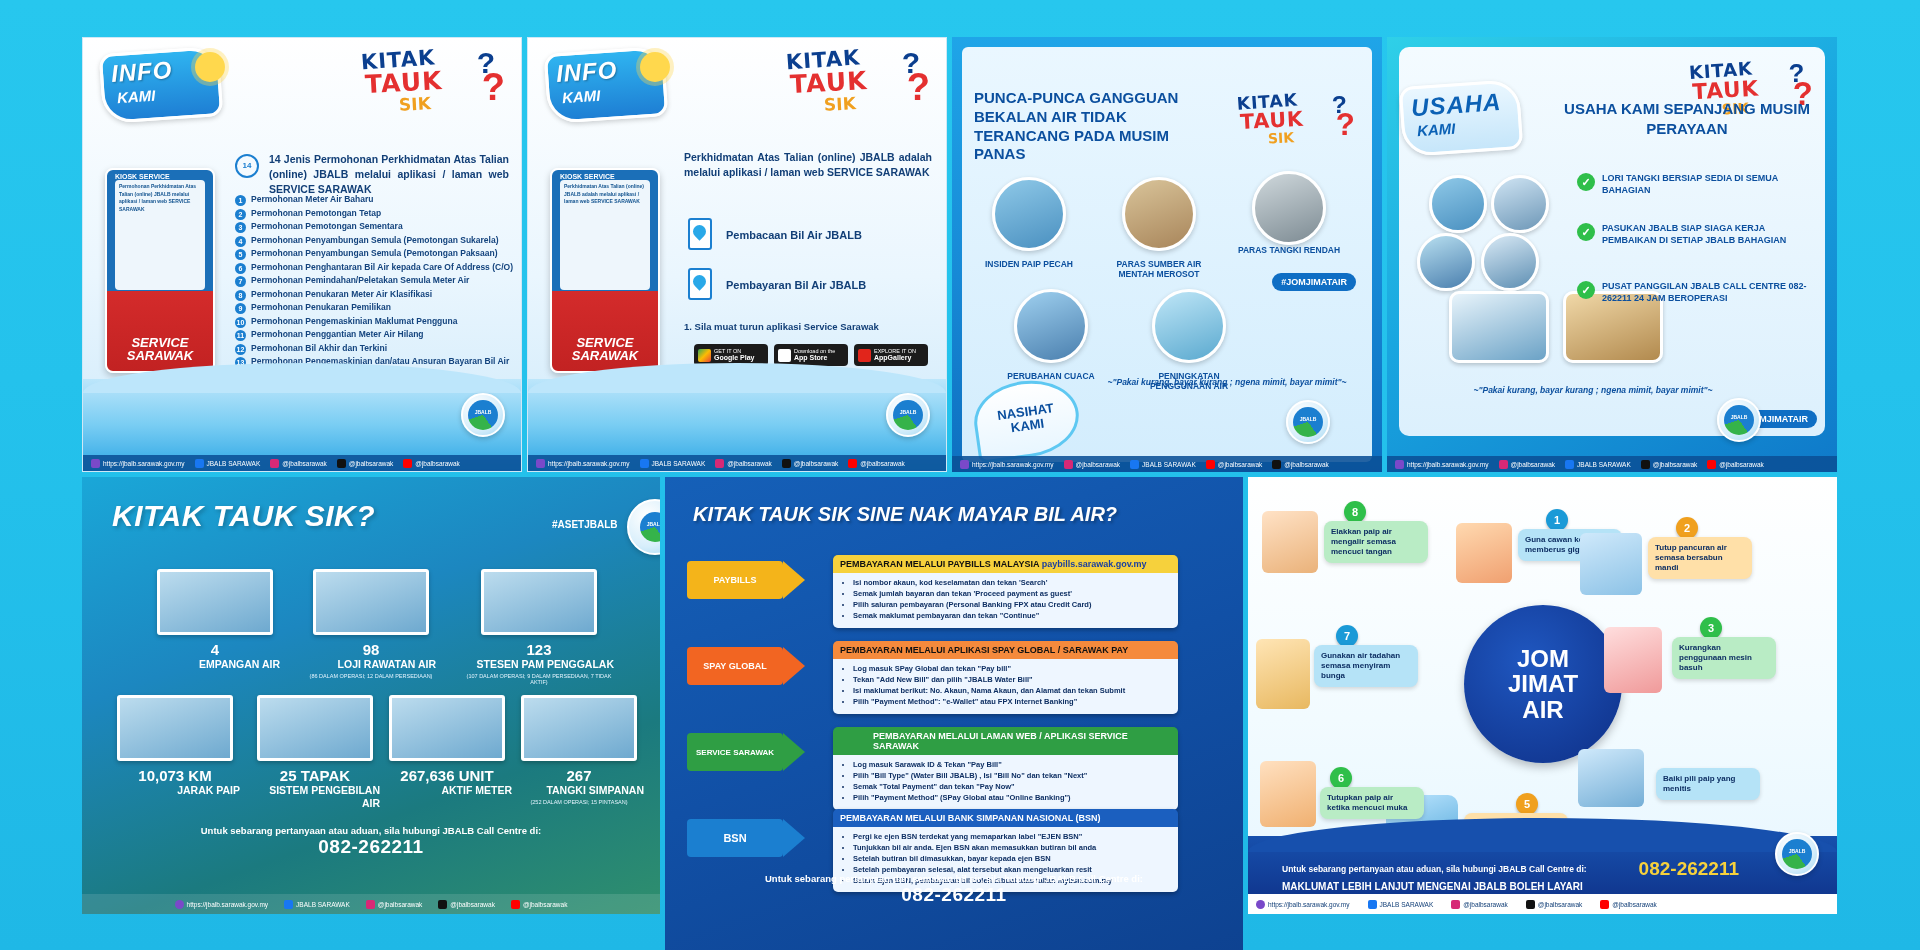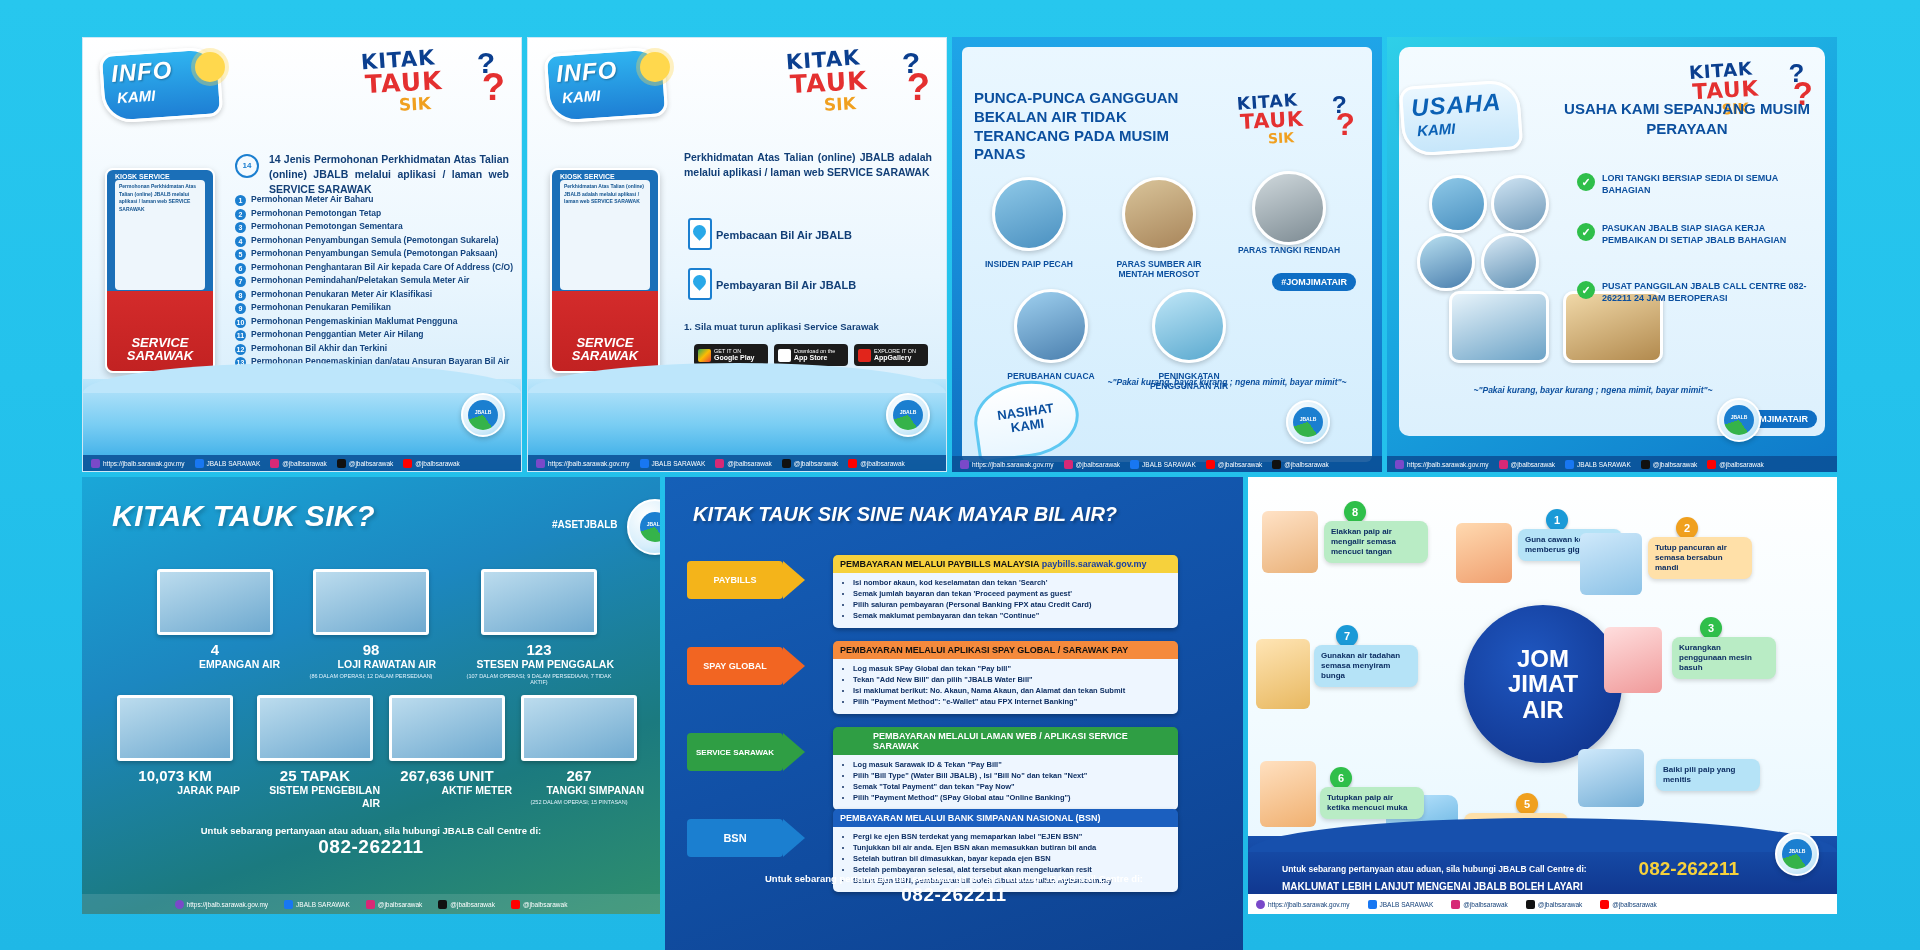--- a/index.html
+++ b/index.html
@@ -95,21 +95,21 @@
   .numlist .txt { font-size:8.5px; color:#14447e; line-height:1.25; font-weight:bold; }
 
   .lead { position:absolute; font-size:10.5px; color:#123f77; font-weight:bold;
     line-height:1.45; text-align:justify; }
 
   
   .b14 { position:absolute; width:24px; height:24px; border:2px solid #1b7fd0;
     border-radius:50%; color:#1b7fd0; font-size:8px; font-weight:bold; line-height:20px; text-align:center;}
 
   
-  .svc { position:absolute; display:flex; align-items:center; }
+  .svc { position:absolute; display:flex; align-items:center; gap:10px; }
   .svc .ico { width:32px; height:38px; position:relative; }
   .svc .ico .bill { position:absolute; left:4px; top:2px; width:24px; height:32px;
     background:#fff; border:2px solid #1b7fd0; border-radius:3px; }
   .svc .ico .drop { position:absolute; left:9px; top:9px; width:13px; height:13px;
     background:#29a8e8; border-radius:50% 50% 50% 0; transform: rotate(-45deg); }
   .svc .lbl { font-size:11px; font-weight:bold; color:#123f77; }
 
   .stores { position:absolute; display:flex; gap:6px; }
   .store { width:74px; height:22px; background:#1b1b1b; border-radius:4px;
     display:flex; align-items:center; padding:0 4px; }
@@ -736,21 +736,21 @@
     <div class="person" style="left:208px; top:46px; width:56px; height:60px; background:linear-gradient(160deg,#ffd9b0,#f0a070);"></div>
 
     <div class="tipnum" style="left:428px; top:40px; background:#f0a01e;">2</div>
     <div class="tipcard" style="left:400px; top:60px; background:#ffe0a8;">Tutup pancuran air semasa bersabun mandi</div>
     <div class="person" style="left:332px; top:56px; width:62px; height:62px; background:linear-gradient(160deg,#cfe9fb,#8cc2e6);"></div>
 
     <div class="tipnum" style="left:452px; top:140px; background:#2fbf4a;">3</div>
     <div class="tipcard" style="left:424px; top:160px; background:#b9ecc5;">Kurangkan penggunaan mesin basuh</div>
     <div class="person" style="left:356px; top:150px; width:58px; height:66px; background:linear-gradient(160deg,#ffdede,#f09a9a);"></div>
 
-    <div class="tipcard" style="left:408px; top:282px; background:#b5e3f7;">Baiki pili paip yang menitis</div>
+    <div class="tipcard" style="left:408px; top:291px; background:#b5e3f7;">Baiki pili paip yang menitis</div>
     <div class="person" style="left:330px; top:272px; width:66px; height:58px; background:linear-gradient(160deg,#cfe9fb,#74aed6);"></div>
 
     <div class="tipnum" style="left:268px; top:316px; background:#f0a01e;">5</div>
     <div class="tipcard" style="left:216px; top:336px; background:#ffe0a8;">Elakkan gunakan hos semasa cuci kereta</div>
     <div class="person" style="left:138px; top:318px; width:72px; height:44px; background:linear-gradient(160deg,#bfe7ff,#63b1e0); border-radius:10px;"></div>
 
     <div class="tipnum" style="left:82px; top:290px; background:#2fbf4a;">6</div>
     <div class="tipcard" style="left:72px; top:310px; background:#b9ecc5;">Tutupkan paip air ketika mencuci muka</div>
     <div class="person" style="left:12px; top:284px; width:56px; height:66px; background:linear-gradient(160deg,#ffe0c0,#f0b070);"></div>
 

